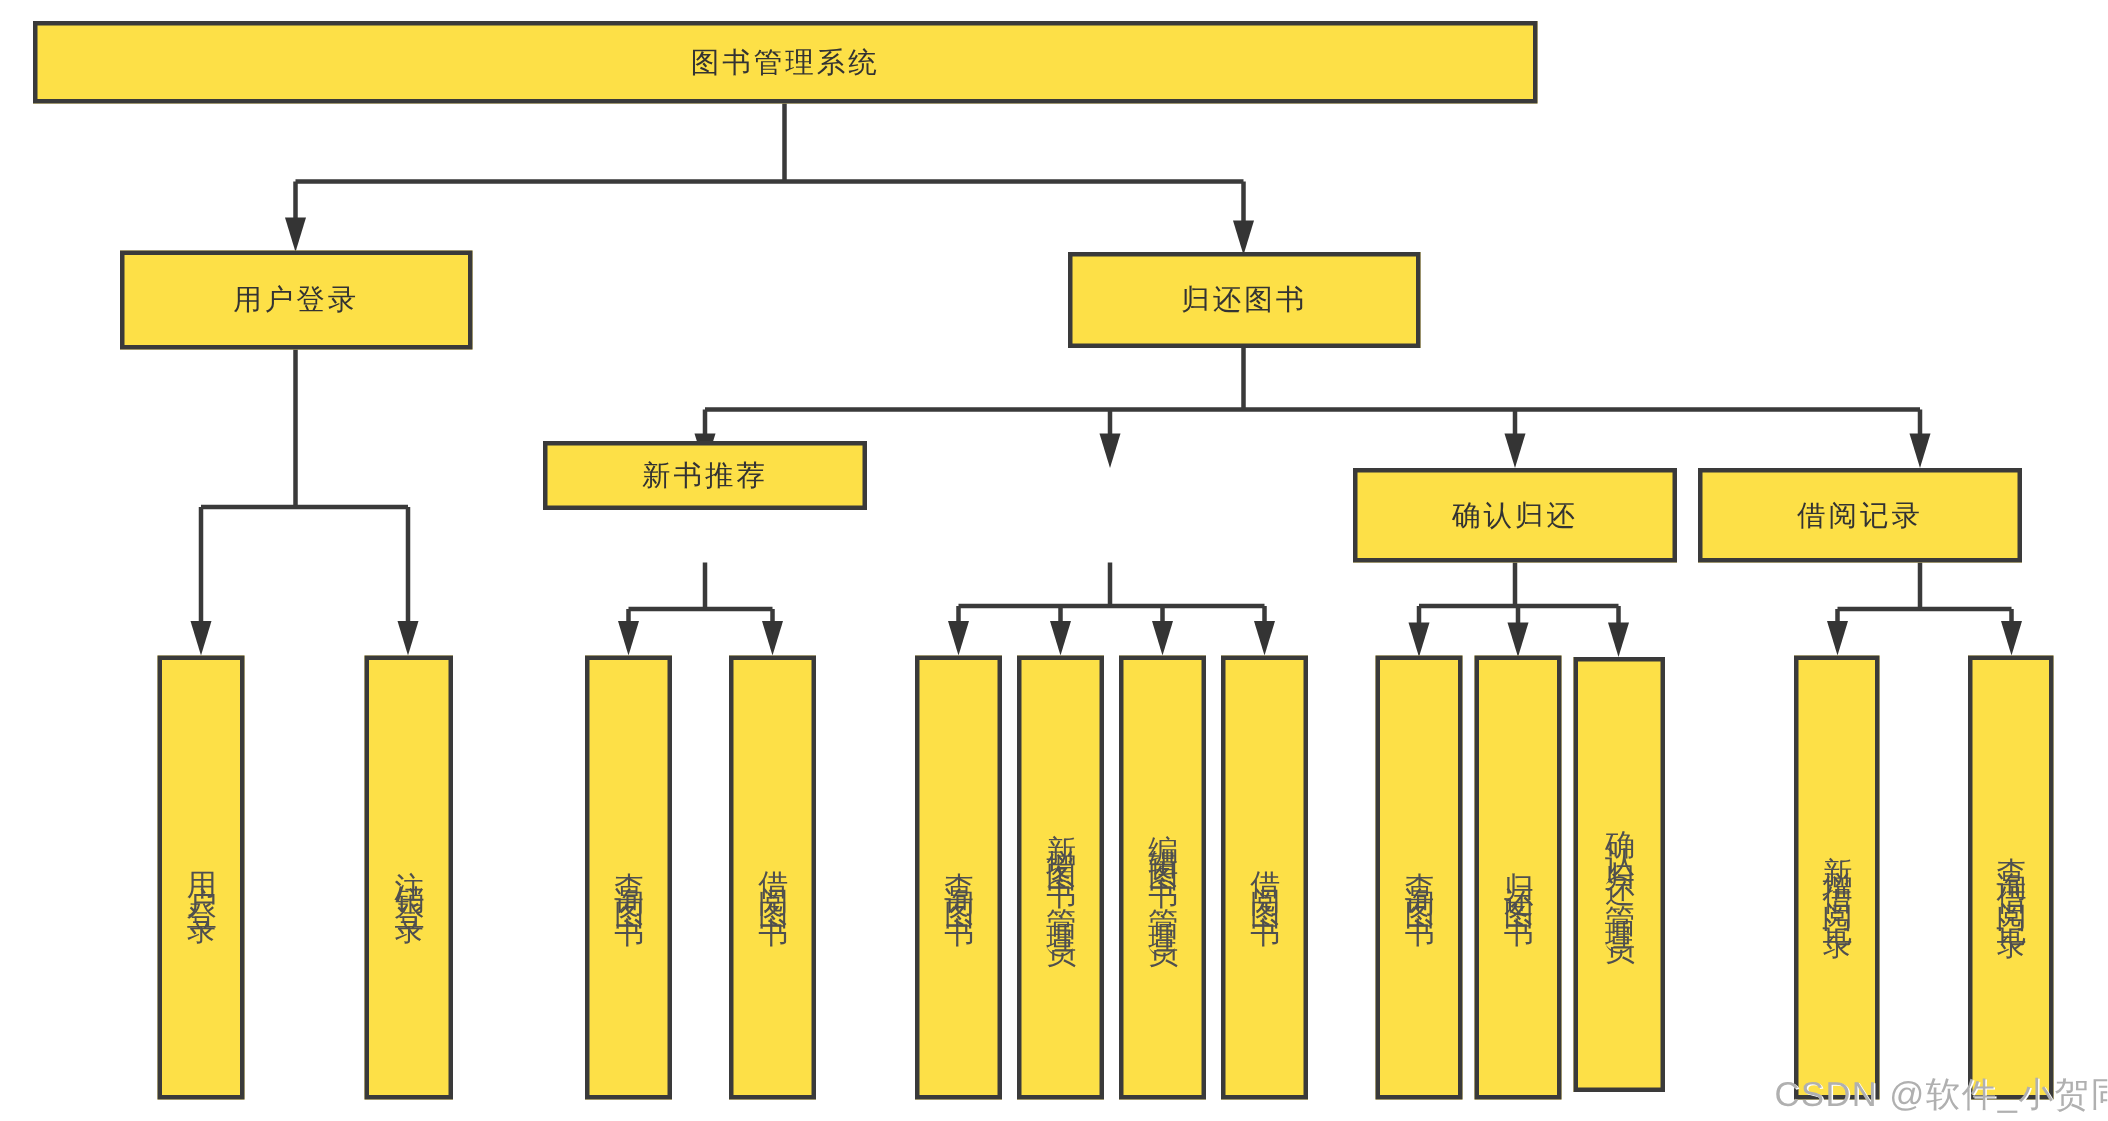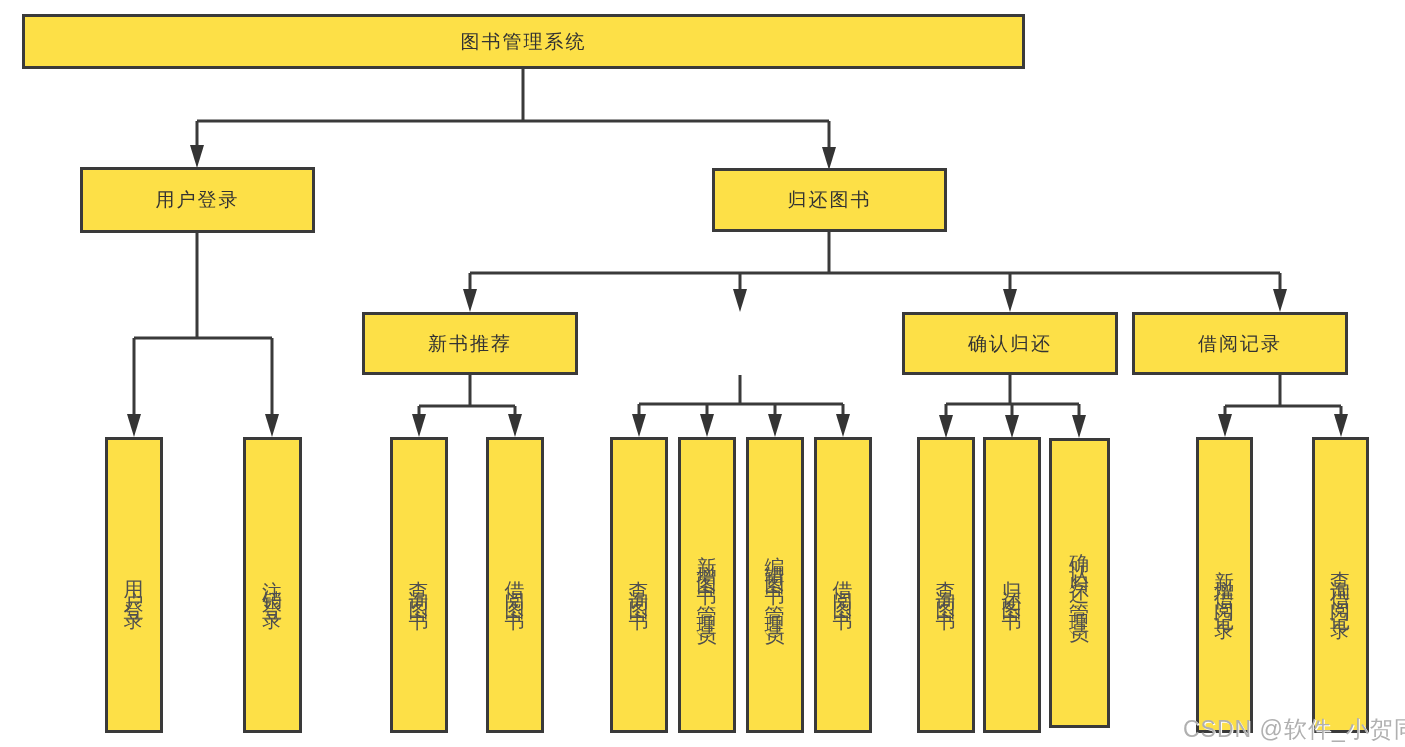--- a/index.html
+++ b/index.html
@@ -91,21 +91,21 @@
       <polygon points="1218,414 1232,414 1225,437"></polygon>
       <polygon points="1334,414 1348,414 1341,437"></polygon>
     </g>
   </svg>
 
   <div class="node" style="left:22px;top:14px;width:1003px;height:55px;">图书管理系统</div>
 
   <div class="node" style="left:80px;top:167px;width:235px;height:66px;">用户登录</div>
   <div class="node" style="left:712px;top:168px;width:235px;height:64px;">归还图书</div>
 
-  <div class="node" style="left:362px;top:312px;width:216px;height:63px;">新书推荐</div>
+  <div class="node" style="left:362px;top:294px;width:216px;height:46px;">新书推荐</div>
   <div class="node" style="left:902px;top:312px;width:216px;height:63px;">确认归还</div>
   <div class="node" style="left:1132px;top:312px;width:216px;height:63px;">借阅记录</div>
 
   <div class="node leaf" style="left:105px;top:437px;width:58px;height:296px;">
     <span class="vtext">用户登录</span>
   </div>
   <div class="node leaf" style="left:243px;top:437px;width:59px;height:296px;">
     <span class="vtext">注销登录</span>
   </div>
 

